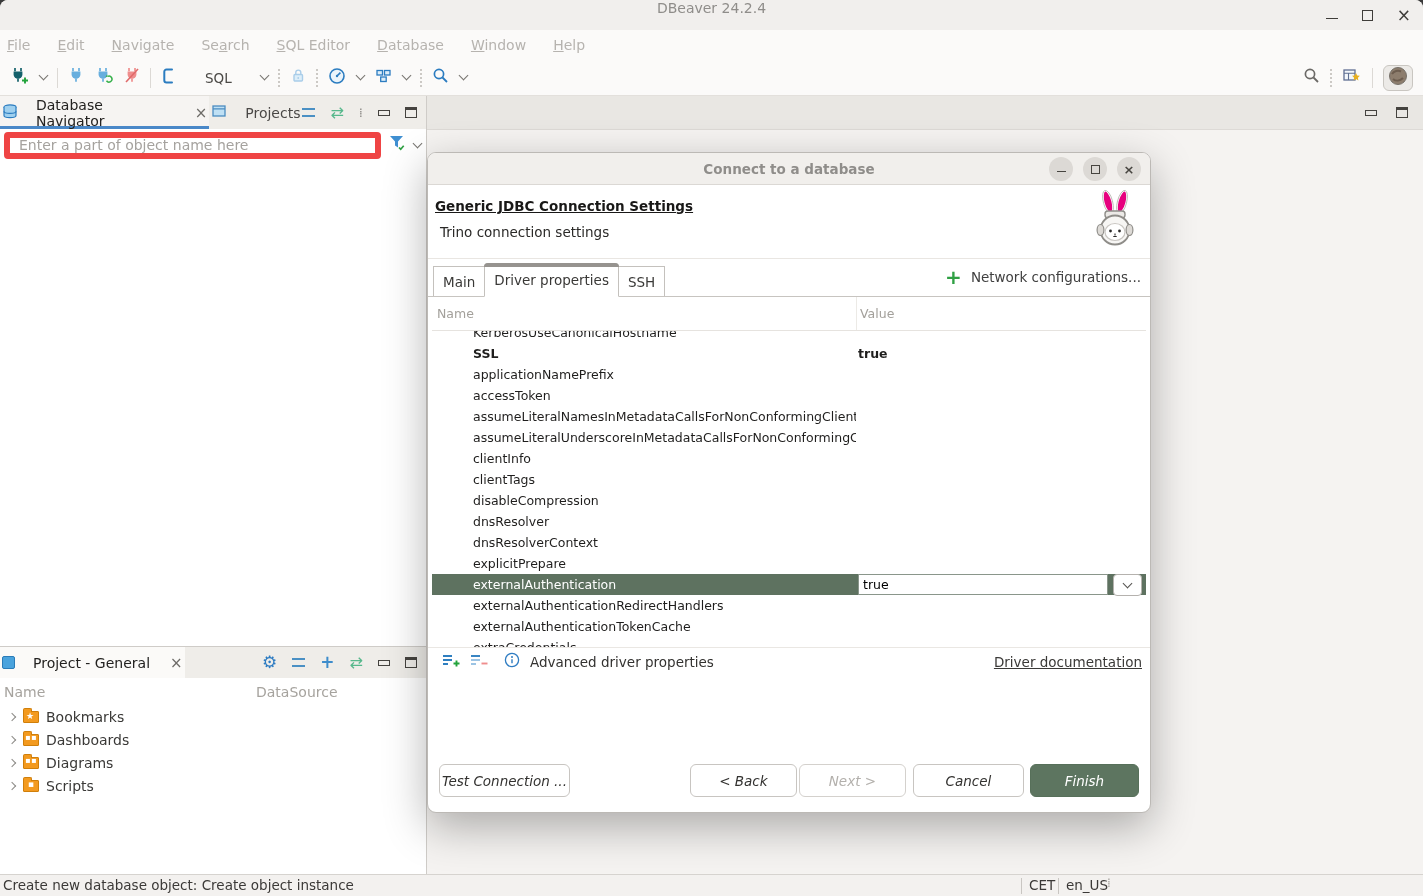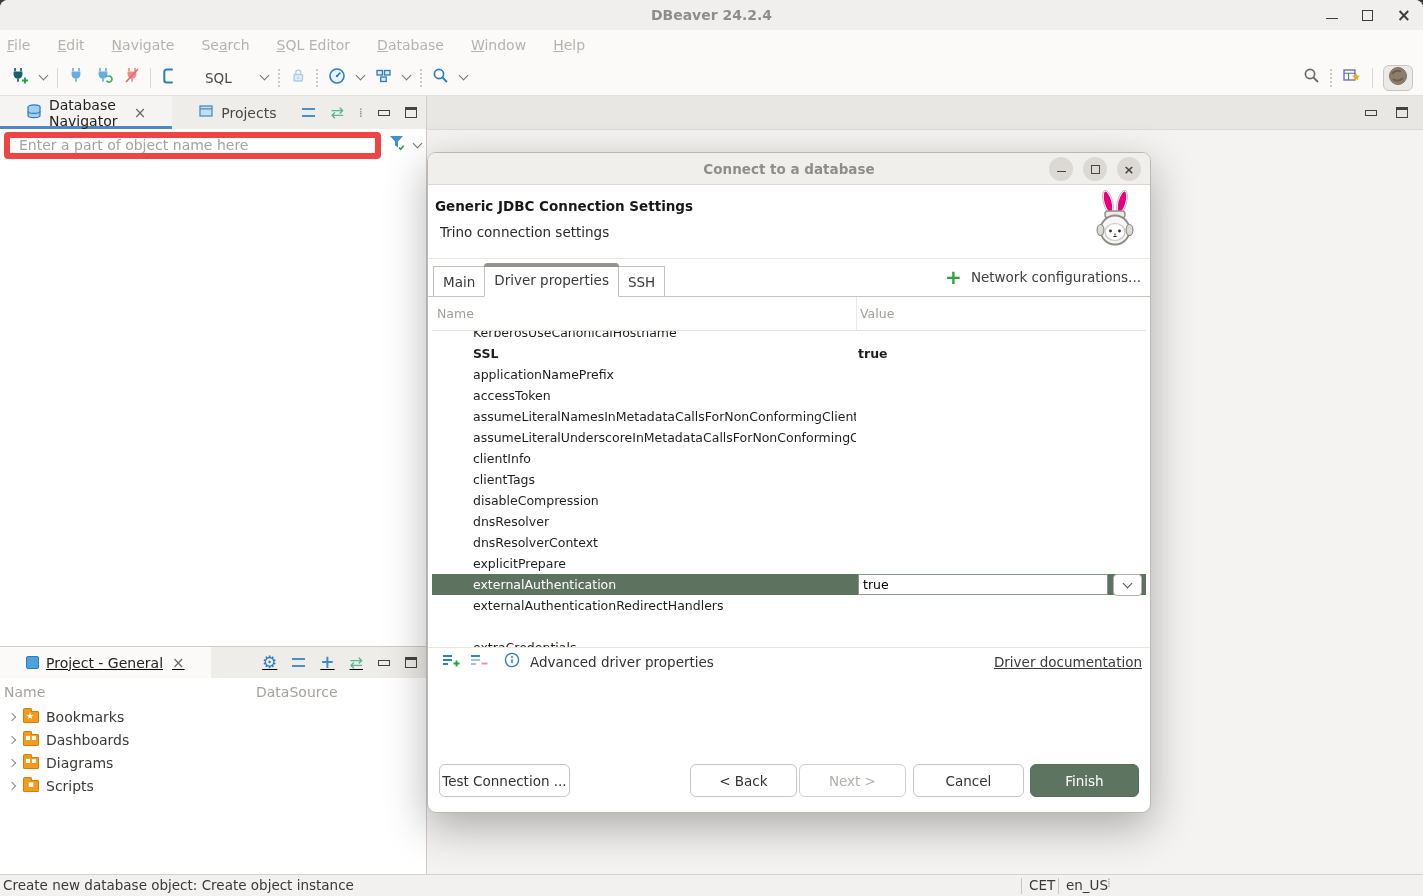--- a/index.html
+++ b/index.html
@@ -2,22 +2,22 @@
 <html><head>
 <meta charset="utf-8">
 <style>
   * { margin:0; padding:0; box-sizing:border-box; }
   html,body { background:#3a3a3a; }
   body { font-family:"DejaVu Sans", sans-serif; }
   .screen { position:relative; width:1423px; height:896px; background:#f0eeec; overflow:hidden;
             border-radius:8px 8px 0 0; font-family:"DejaVu Sans", sans-serif; }
 
   
-  .titlebar { height:30px; background:#f1efed; display:flex; align-items:center; justify-content:center;
-              position:relative; color:#8f8d8a; font-size:14px; font-weight:bold; }
+  .titlebar { height:30px; background:#f1efed; display:flex; justify-content:center;
+              position:relative; color:#8f8d8a; font-size:14px; font-weight:normal; }
   .win-controls { position:absolute; right:12px; top:0; height:30px; display:flex; align-items:center; gap:24px; color:#3f3d3a; }
   .wc-min { width:12px; border-bottom:1.6px solid #3f3d3a; height:1px; margin-top:6px; }
   .wc-max { width:11px; height:11px; border:1.6px solid #3f3d3a; }
   .wc-close { font-size:17px; line-height:1; color:#3f3d3a; }
 
   
   .menubar { height:30px; background:#fbfaf9; display:flex; align-items:center; padding-left:7px; gap:27px;
              color:#b6b3af; font-size:14px; }
   .menu-item { cursor:default; white-space:nowrap; }
   .mn { text-decoration:underline; }
@@ -33,42 +33,42 @@
             transform:rotate(45deg); margin-top:-4px; display:inline-block; }
   .sql-label { font-size:13.5px; color:#4b4946; margin:0 18px; }
   .avatar-btn { width:30px; height:26px; border:1px solid #c9c6c1; border-radius:6px; background:#eceae7;
                 display:flex; align-items:center; justify-content:center; }
 
   
   .workspace { position:absolute; top:96px; bottom:22px; left:0; right:0; display:flex; }
   .left-col { width:427px; border-right:1px solid #cfccc8; display:flex; flex-direction:column; background:#fff; }
 
   .panel-tabs { display:flex; align-items:stretch; background:#efede9; }
-  .ptab { display:flex; align-items:center; gap:7px; padding:0 26px; font-size:14px; color:#4a4846; }
+  .ptab { display:flex; align-items:center; gap:18px; padding:0 2px; font-size:14px; color:#4a4846; }
   .ptab.active { background:#f6f4f2; color:#232220; box-shadow:inset 0 -3px 0 #4a88c8; }
   .ptab .tab-close { color:#6e6c68; font-size:15px; margin-left:2px; }
   .panel-btns { margin-left:auto; display:flex; align-items:center; gap:15px; padding-right:9px; }
   .ic-eq { width:13px; height:9px; border-top:2.4px solid #4a90c4; border-bottom:2.4px solid #4a90c4; }
   .ic-swap { color:#57b88c; font-size:16px; line-height:1; }
   .ic-dots { color:#8f8d89; font-size:13px; line-height:1; }
   .w-min { width:12px; height:6px; border:1.5px solid #45433f; }
   .w-max { width:12px; height:11px; border:1.5px solid #45433f; border-top-width:3px; }
   .ic-gear { color:#2e7cc2; font-size:17px; line-height:1; }
   .ic-plus { color:#3e8ccb; font-size:17px; font-weight:bold; line-height:1; }
 
   .nav-panel { height:550px; display:flex; flex-direction:column; }
   .nav-panel .panel-tabs { height:33px; }
   .filter-row { height:32px; display:flex; align-items:center; gap:7px; padding:2px 5px 2px 4px; background:#fff; }
   .filter-input { flex:1; height:27px; border:6px solid #ef4444; border-radius:4px; padding:0 9px;
                   font-size:14px; color:#3c3a38; font-family:inherit; outline:none; background:#fff; }
   .filter-input::placeholder { color:#a5a29e; }
   .nav-body { flex:1; background:#fff; }
 
   .proj-panel { flex:1; border-top:1px solid #cfccc8; display:flex; flex-direction:column; }
-  .proj-panel .panel-tabs { height:31px;text-decoration:underline; }
+  .proj-panel .panel-tabs { height:31px; }
   .proj-icon { width:13px; height:13px; background:#4aa3dd; border:1px solid #2b7cb8; border-radius:2px; }
   .proj-headers { height:27px; display:flex; align-items:center; font-size:14px; color:#a6a39e; background:#fff; }
   .proj-headers .h-name { flex:0 0 256px; padding-left:4px; }
   .tree { background:#fff; flex:1; }
   .tree-row { height:23px; display:flex; align-items:center; font-size:14px; color:#3a3937; }
   .tchev { width:6px; height:6px; border-right:1.5px solid #8c8a86; border-bottom:1.5px solid #8c8a86;
            transform:rotate(-45deg); margin:0 7px 0 9px; flex:none; }
   .li-icon { position:relative; width:16px; height:12px; background:#f39a1f; border:1px solid #d07f0a;
              border-radius:1px; margin:0 7px 0 1px; flex:none; }
   .li-icon::before { content:""; position:absolute; top:-4px; left:-1px; width:7px; height:3px;
@@ -98,21 +98,21 @@
             z-index:10; overflow:hidden; display:flex; flex-direction:column; }
   .dlg-titlebar { height:32px; background:#f1efec; border-bottom:1px solid #dbd8d4; position:relative;
                   display:flex; align-items:center; justify-content:center; font-size:13.5px; font-weight:bold; color:#8f8d8a; flex:none; }
   .dlg-controls { position:absolute; right:9px; top:4px; display:flex; gap:10px; }
   .dlg-circle { width:24px; height:24px; border-radius:50%; background:#dcd9d5; display:flex; align-items:center;
                 justify-content:center; color:#46443f; font-size:13px; }
   .dlg-circle .c-min { width:9px; border-bottom:1.6px solid #46443f; height:1px; margin-top:4px;}
   .dlg-circle .c-max { width:9px; height:9px; border:1.4px solid #46443f; }
 
   .dlg-header { height:74px; position:relative; padding:13px 0 0 7px; flex:none; border-bottom:1px solid #e9e6e2; }
-  .dlg-heading { font-size:13.5px; font-weight:bold; color:#191817; }
+  .dlg-heading { font-size:13.5px; font-weight:bold; color:#191817;text-decoration:underline; }
   .dlg-subheading { font-size:13.5px; color:#2a2927; margin:10px 0 0 5px; }
   .bunny { position:absolute; right:9px; top:3px; }
 
   .dlg-tabs { height:38px; flex:none; display:flex; align-items:flex-end; padding:0 9px 0 5px;
               border-bottom:1px solid #c7c4c0; position:relative; }
   .dtab { height:30px; display:flex; align-items:center; padding:0 9px; font-size:13.5px; color:#3a3937;
           border:1px solid #c4c1bd; border-bottom:none; margin-right:-1px; background:#fff; position:relative; }
   .dtab.active { height:34px; margin-bottom:-1px; border-bottom:1px solid #fff; border-radius:4px 4px 0 0; z-index:2; }
   .dtab.active::before { content:""; position:absolute; left:-1px; right:-1px; top:-1px; height:4px;
                          background:#96938f; border-radius:4px 4px 0 0; }
@@ -139,21 +139,21 @@
   .pv-drop { width:29px; height:22px; border:1px solid #b5b2ae; border-radius:4px; background:#fff;
              display:flex; align-items:center; justify-content:center; }
   .pv-drop .chev-d { border-color:#55534f; margin-top:-2px; }
 
   .dlg-foot { height:28px; flex:none; display:flex; align-items:center; gap:10px; padding:0 8px 0 14px;
               border-top:1px solid #eae7e3; font-size:13.5px; color:#333230; }
   .doc-link { margin-left:auto; text-decoration:underline; color:#3a3937; }
 
   .dlg-buttons { margin-top:auto; flex:none; display:flex; align-items:center; padding:0 11px 15px; }
   .btn { height:33px; border:1px solid #c8c5c1; border-radius:6px; background:#fff; font-size:13.5px;
-         color:#333230; font-family:inherit; }
+         color:#333230; font-family:inherit;font-style:italic; }
   .btn-test { width:132px; }
   .btn-back { width:108px; margin-left:120px; }
   .btn-next { width:108px; margin-left:2px; color:#b3b0ac; border-color:#d4d1cd; }
   .btn-cancel { width:112px; margin-left:7px; }
   .btn-finish { width:110px; margin-left:6px; background:#5d7560; border-color:#57705a; color:#fff; }
 </style>
 </head>
 <body>
 
 <div class="screen">
@@ -567,20 +567,21 @@
             </span>
           </div>
           <div class="prop-row">
             <span class="prop-name">externalAuthenticationRedirectHandlers</span>
             <span class="prop-value">
               <span class="pv-text"></span>
 
             </span>
           </div>
           <div class="prop-row">
+            <span class="prop-name">externalAuthenticationTokenCache</span>
             <span class="prop-value">
               <span class="pv-text"></span>
 
             </span>
           </div>
           <div class="prop-row">
             <span class="prop-name">extraCredentials</span>
             <span class="prop-value">
               <span class="pv-text"></span>
 

